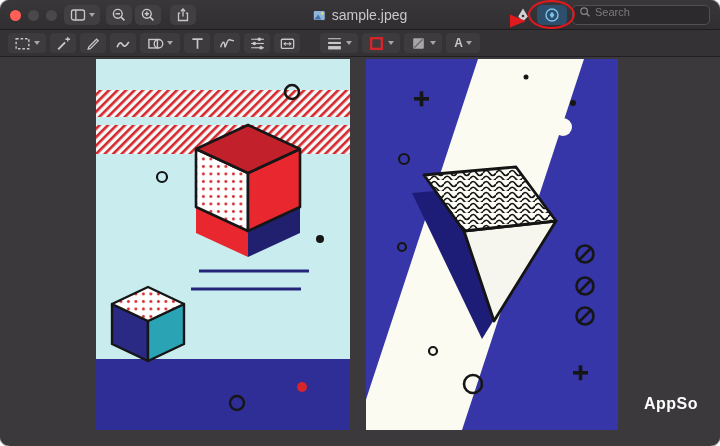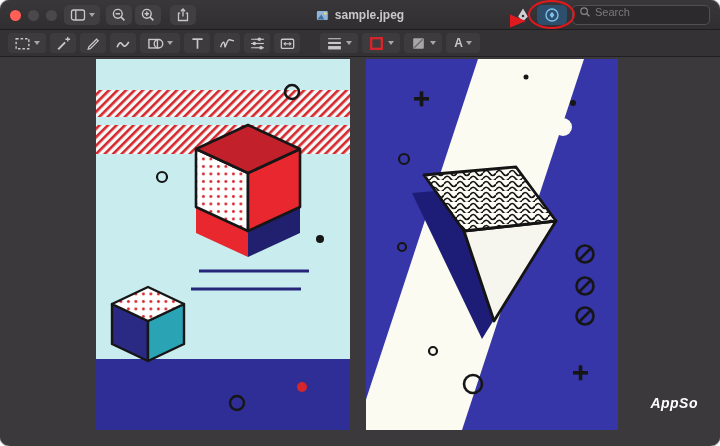--- a/index.html
+++ b/index.html
@@ -15,21 +15,21 @@
   .light.max   { background:#4a484a; }
 
   .tbtn { position:absolute; top:5px; height:20px; background:#413f42; border-radius:5px;
           display:flex; align-items:center; justify-content:center; }
   .chev { width:0; height:0; border-left:3.5px solid transparent; border-right:3.5px solid transparent;
           border-top:4px solid #a7a5a7; margin-left:3px; }
   svg.ic { display:block; }
 
   .title-wrap { position:absolute; left:50%; top:0; transform:translateX(-50%); height:30px;
                 display:flex; align-items:center; gap:6px; }
-  .title-text { font-size:12px; color:#c9c7c9;font-weight:bold; }
+  .title-text { font-size:14px; color:#c9c7c9; }
 
   .markup-btn { left:537px; width:30px; background:#2e4f6b; }
   .search { position:absolute; left:572px; top:5px; width:138px; height:20px; background:#2c2a2c;
             border:1px solid #525052; border-radius:5px; display:flex; align-items:flex-start; padding:0 6px; gap:4px; }
   .search input { flex:1; min-width:0; background:transparent; border:none; outline:none;
                   font-size:11px; color:#d6d4d6; font-family:inherit; }
   .search input::placeholder { color:#7c7a7c; }
 
   .anno-ellipse { position:absolute; left:528px; top:0px; width:47px; height:29px;
                   border:2.5px solid #e0191f; border-radius:50%; pointer-events:none; z-index:9; }
@@ -41,22 +41,22 @@
   .mk-btn { height:20px; min-width:26px; padding:0 4px; border-radius:4px; background:#3d3b3d;
             display:flex; align-items:center; justify-content:center; }
   .mk-gap { width:12px; }
   .a-glyph { font-size:12px; font-weight:bold; color:#c9c7c9; line-height:1; }
 
   
   .content { position:relative; height:388px; background:#3b393b; }
   .poster { position:absolute; top:2px; }
   .poster-left  { left:96px; }
   .poster-right { left:366px; }
-  .watermark { position:absolute; right:22px; top:338px; color:#ffffff; font-size:14px;
-               font-weight:bold; letter-spacing:.5px;font-style:italic; }
+  .watermark { position:absolute; right:22px; top:338px; color:#ffffff; font-size:16px;
+               font-weight:bold; letter-spacing:.5px; }
 </style>
 </head>
 <body>
 
 <div class="window">
 
   <div class="titlebar">
     <div class="lights">
       <span class="light close"></span>
       <span class="light min"></span>

